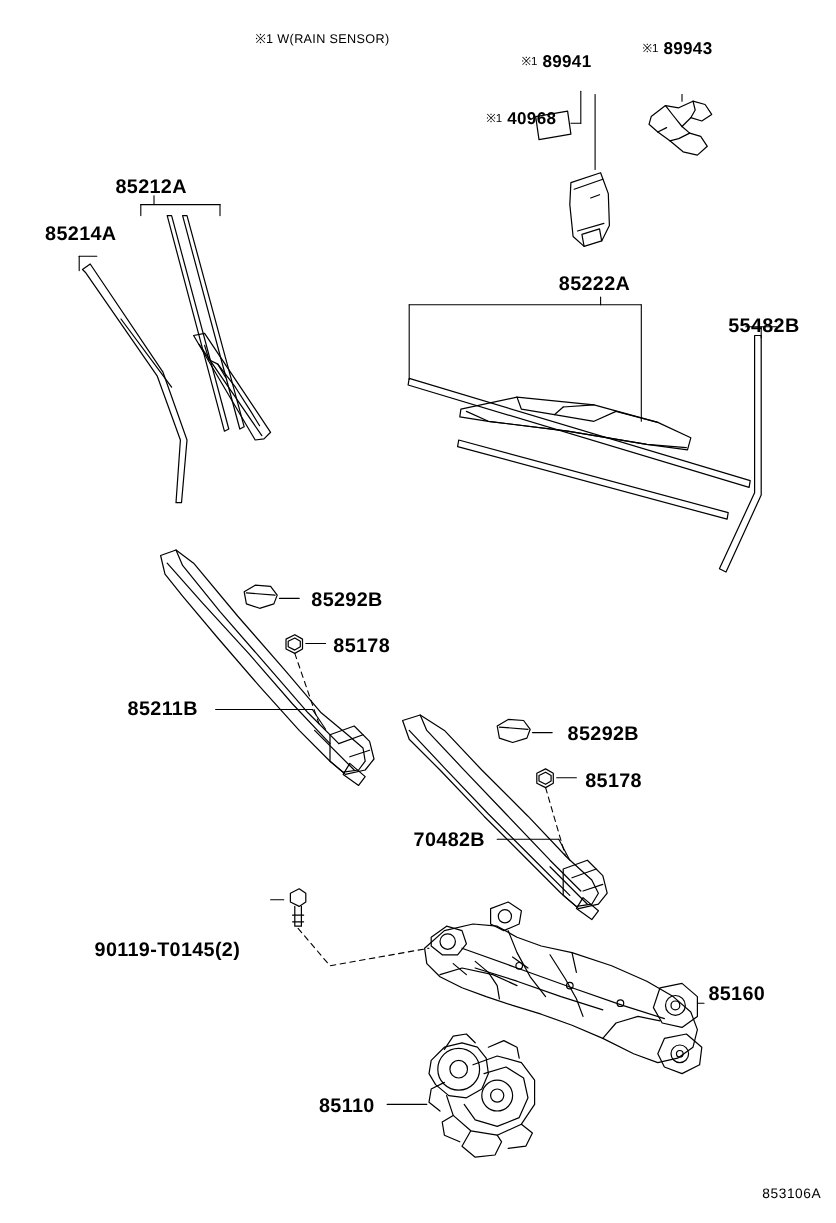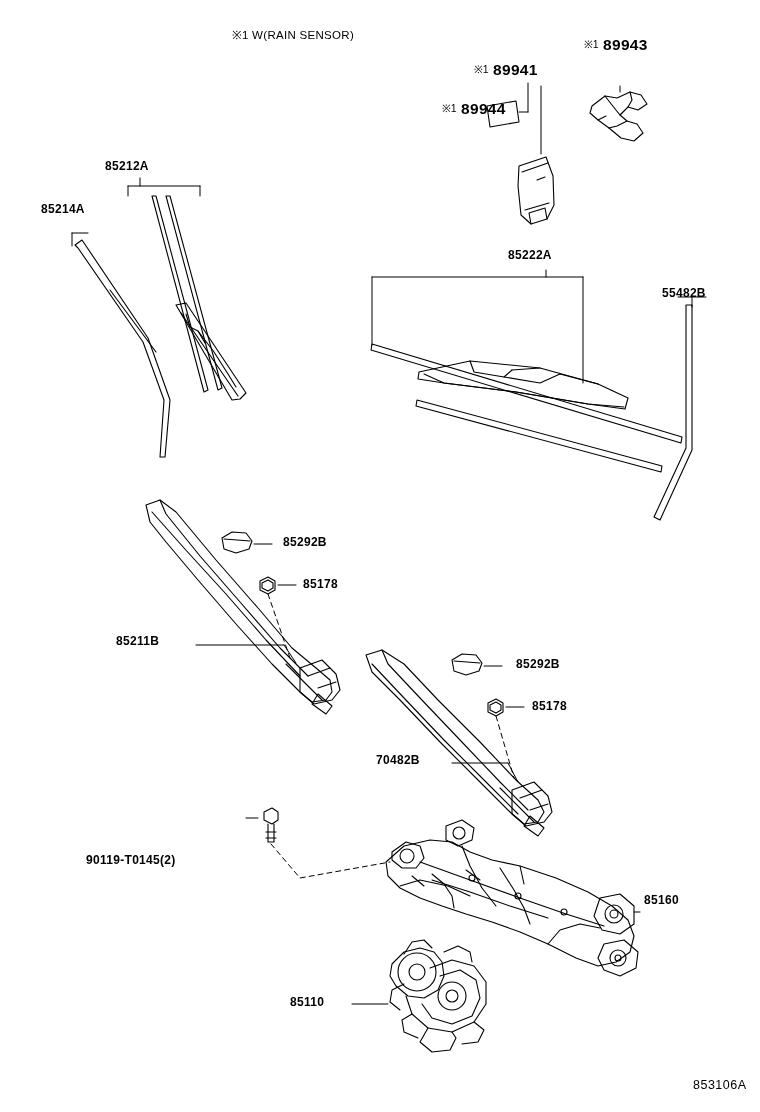--- a/index.html
+++ b/index.html
@@ -25,21 +25,21 @@
   svg.art {
     position: absolute;
     left: 0;
     top: 0;
     width: 760px;
     height: 1112px;
   }
   .lbl {
     position: absolute;
     font-family: "Liberation Sans", sans-serif;
-    font-size: 12px;
+    font-size: 18px;
     font-weight: bold;
     letter-spacing: 0.3px;
     white-space: nowrap;
     color: #000;
   }
   .lbl.note {
     font-size: 11.5px;
     font-weight: normal;
   }
   .lbl.footer {
@@ -261,33 +261,33 @@
         <path d="M404 984 L392 990 L390 1002 L400 1010"></path>
         <path d="M444 952 L458 946 L470 952 L472 962"></path>
       </g>
       <path d="M352 1004 L388 1004" stroke-width="1"></path>
 
     </g>
   </svg>
 
   <div class="lbl note" style="left:232px; top:27px;">※1 W(RAIN SENSOR)</div>
 
-  <div class="mark-pair" style="left:474px; top:61px;">
+  <div class="mark-pair" style="left:474px; top:48px;">
     <span class="mk">※1</span>
     <span class="num">89941</span>
   </div>
 
   <div class="mark-pair" style="left:584px; top:36px;text-align:center;">
     <span class="mk">※1</span>
     <span class="num">89943</span>
   </div>
 
   <div class="mark-pair" style="left:442px; top:100px;">
     <span class="mk">※1</span>
-    <span class="num">89944</span>
+    <span class="num">40968</span>
   </div>
 
   <div class="lbl" style="left:105px; top:159px;">85212A</div>
   <div class="lbl" style="left:41px; top:202px;">85214A</div>
 
   <div class="lbl" style="left:508px; top:248px;">85222A</div>
   <div class="lbl" style="left:662px; top:286px;">55482B</div>
 
   <div class="lbl" style="left:283px; top:535px;">85292B</div>
   <div class="lbl" style="left:303px; top:577px;">85178</div>

